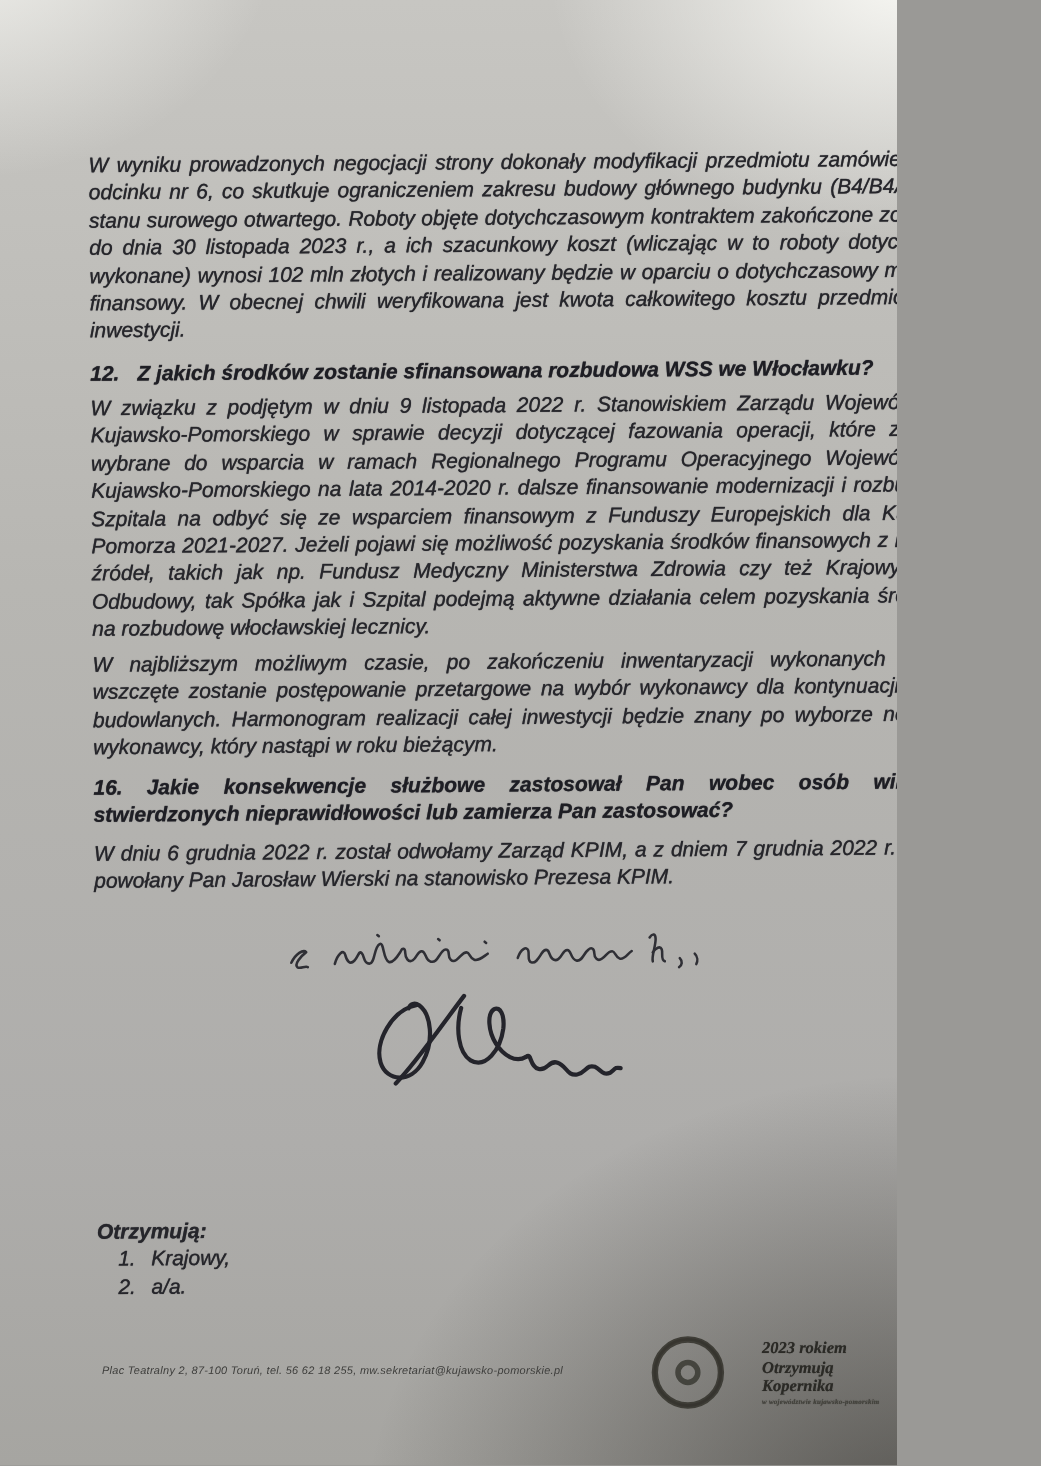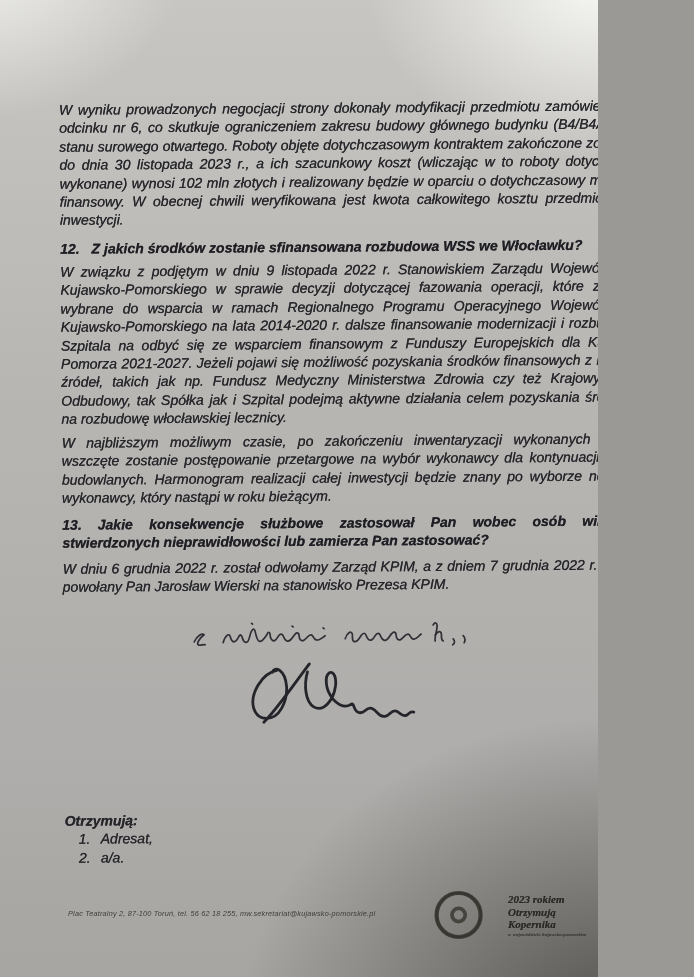--- a/index.html
+++ b/index.html
@@ -70,21 +70,21 @@
   <div class="text-layer">
 
     <p class="body-par p1">W wyniku prowadzonych negocjacji strony dokonały modyfikacji przedmiotu zamówienia w odcinku nr 6, co skutkuje ograniczeniem zakresu budowy głównego budynku (B4/B4A), do stanu surowego otwartego. Roboty objęte dotychczasowym kontraktem zakończone zostaną do dnia 30 listopada 2023 r., a ich szacunkowy koszt (wliczając w to roboty dotychczas wykonane) wynosi 102 mln złotych i realizowany będzie w oparciu o dotychczasowy montaż finansowy. W obecnej chwili weryfikowana jest kwota całkowitego kosztu przedmiotowej inwestycji.</p>
 
     <p class="q-heading h12"><span class="q-num">12.</span><span>Z jakich środków zostanie sfinansowana rozbudowa WSS we Włocławku?</span></p>
 
     <p class="body-par p2">W związku z podjętym w dniu 9 listopada 2022 r. Stanowiskiem Zarządu Województwa Kujawsko-Pomorskiego w sprawie decyzji dotyczącej fazowania operacji, które zostały wybrane do wsparcia w ramach Regionalnego Programu Operacyjnego Województwa Kujawsko-Pomorskiego na lata 2014-2020 r. dalsze finansowanie modernizacji i rozbudowy Szpitala na odbyć się ze wsparciem finansowym z Funduszy Europejskich dla Kujaw i Pomorza 2021-2027. Jeżeli pojawi się możliwość pozyskania środków finansowych z innych źródeł, takich jak np. Fundusz Medyczny Ministerstwa Zdrowia czy też Krajowy Plan Odbudowy, tak Spółka jak i Szpital podejmą aktywne działania celem pozyskania środków na rozbudowę włocławskiej lecznicy.</p>
 
     <p class="body-par p3">W najbliższym możliwym czasie, po zakończeniu inwentaryzacji wykonanych robót, wszczęte zostanie postępowanie przetargowe na wybór wykonawcy dla kontynuacji robót budowlanych. Harmonogram realizacji całej inwestycji będzie znany po wyborze nowego wykonawcy, który nastąpi w roku bieżącym.</p>
 
-    <p class="q-heading h13"><span class="q-num">13.</span><span>Jakie konsekwencje służbowe zastosował Pan wobec osób winnych stwierdzonych nieprawidłowości lub zamierza Pan zastosować?</span></p>
+    <p class="q-heading h13"><span class="q-num">16.</span><span>Jakie konsekwencje służbowe zastosował Pan wobec osób winnych stwierdzonych nieprawidłowości lub zamierza Pan zastosować?</span></p>
 
     <p class="body-par p4">W dniu 6 grudnia 2022 r. został odwołamy Zarząd KPIM, a z dniem 7 grudnia 2022 r. został powołany Pan Jarosław Wierski na stanowisko Prezesa KPIM.</p>
 
     <svg class="hand-note" width="292" height="40" viewBox="0 0 292 40">
       <g stroke="#24242b" stroke-width="1.7" opacity="0.92">
         <path d="M7,25 C10,19 15,16 17,18 C13,21 9,26 11,28 C13,29.5 16,27 18,28"></path>
         <path d="M36,26 C38,19 42,16 43,20 C44,24 46,27 49,24 C52,21 52,17 54,19 C56,21 55,26 59,26 C63,26 62,15 66,13 C69,11.5 68,23 72,25 C75,26 78,21 80,18 C81,15.5 83,15.5 83,19 C83,22 85,26 88,24 C91,22 91,18 94,18 C97,18 96,24 100,25 C104,26 105,21 108,18 C110,16 112,17 112,20 C112,23 114,26 117,24 C120,22 121,19 124,19 C126,19 126,23 129,24 C132,25 135,22 138,20"></path>
         <path d="M64.5,7 l1,0.8"></path>
         <path d="M105,10 l1,0.8"></path>
         <path d="M136,12 l1,0.8"></path>
@@ -100,21 +100,21 @@
       <g stroke="#1d1d24" stroke-width="2.8" opacity="0.95">
         <path d="M34,10 C18,13 6,34 10,48 C14,61 30,62 38,48 C46,34 44,16 36,10 C33,8 30,9 29,12"></path>
         <path d="M66,4 C52,22 34,48 20,62"></path>
         <path d="M64,12 C60,26 62,42 70,47 C80,53 90,40 92,26 C93,17 90,11 86,13 C81,16 82,28 87,36 C92,44 100,49 107,45"></path>
         <path d="M107,45 C111,42 109,51 115,53 C121,55 122,47 128,49 C134,51 134,58 141,57 C147,56 147,50 153,52 C157,54 158,58 163,56 C166,54 166,52 170,53"></path>
       </g>
     </svg>
 
     <div class="dist-block">
       <div class="dist-title">Otrzymują:</div>
-      <div class="dist-item"><span class="dist-num">1.</span><span>Adresat,</span></div>
+      <div class="dist-item"><span class="dist-num">1.</span><span>Krajowy,</span></div>
       <div class="dist-item"><span class="dist-num">2.</span><span>a/a.</span></div>
     </div>
 
   </div>
 
   <div class="footer-address">Plac Teatralny 2, 87-100 Toruń, tel. 56 62 18 255, mw.sekretariat@kujawsko-pomorskie.pl</div>
 
   <div class="logo-block">
     <svg class="logo-rings" width="60" height="62" viewBox="0 0 60 62">
       <circle cx="29" cy="31" r="24" fill="none" stroke="#35342e" stroke-width="4.6" opacity="0.88"></circle>

